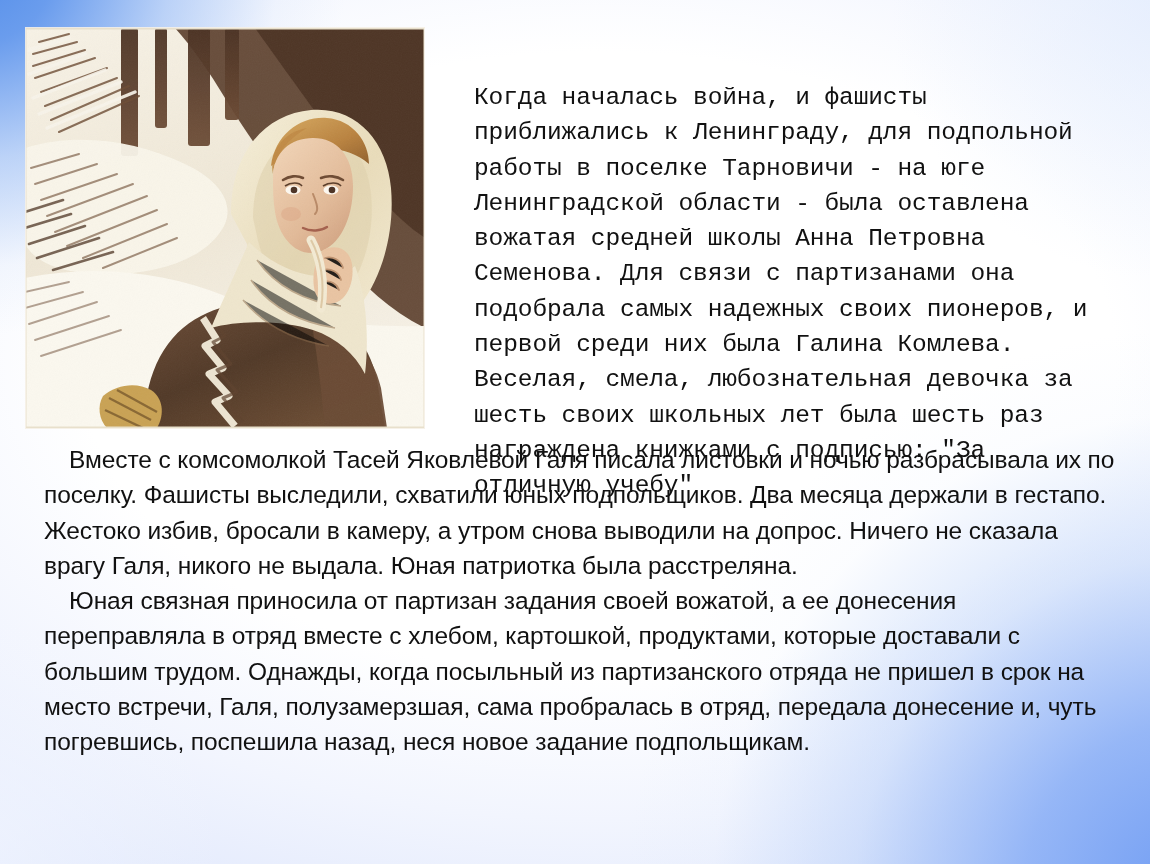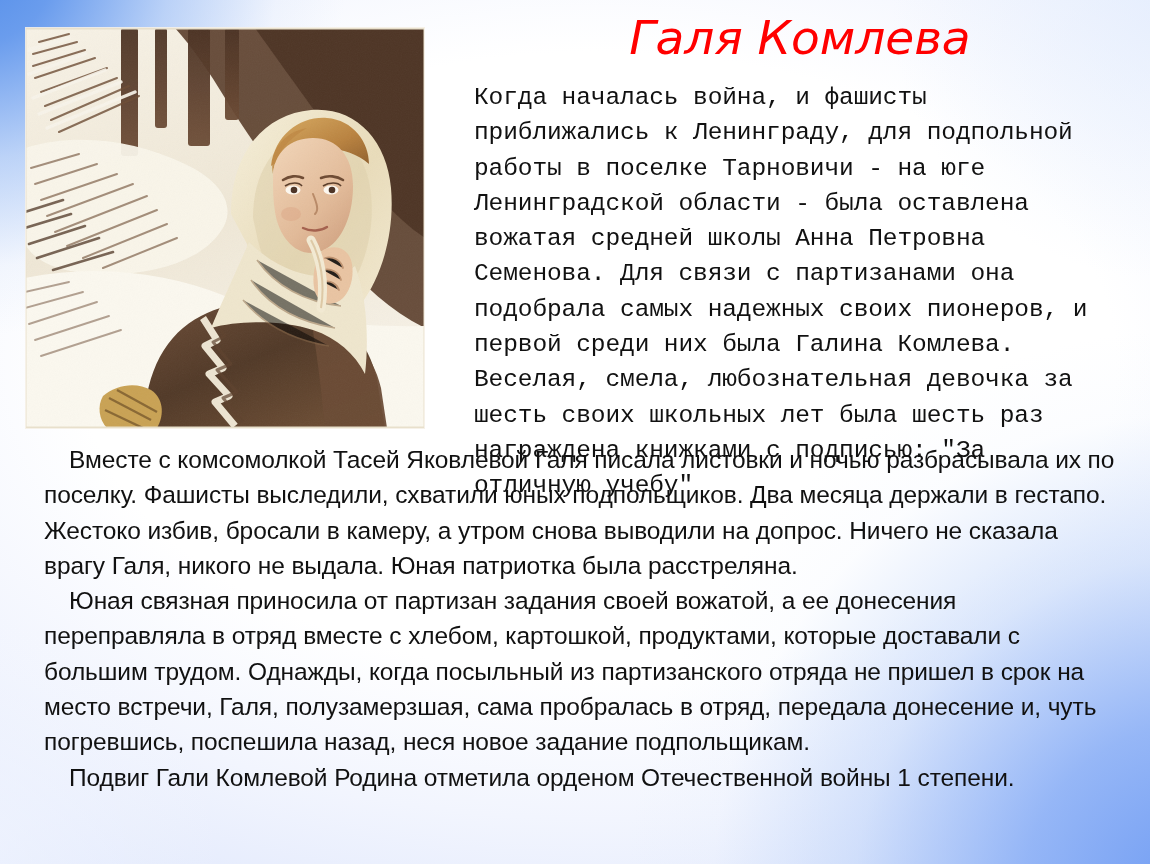--- a/index.html
+++ b/index.html
@@ -103,21 +103,20 @@
     margin: 0;
     text-indent: 25px;
     white-space: pre-wrap;
   }
 </style>
 </head>
 <body>
 
 <div class="slide">
 
-  <div class="title">Галя Комлева</div>
 
   <div class="photo-frame">
     <svg class="photo-svg" viewBox="0 0 400 400" preserveAspectRatio="xMidYMid slice">
       <defs>
         <linearGradient id="paperG" x1="0" y1="0" x2="0.3" y2="1">
           <stop offset="0%" stop-color="#f7f2e6"></stop>
           <stop offset="55%" stop-color="#efe7d6"></stop>
           <stop offset="100%" stop-color="#f6f1e6"></stop>
         </linearGradient>
         <linearGradient id="darkWood" x1="0" y1="0" x2="0" y2="1">
@@ -276,16 +275,15 @@
       <rect x="0" y="0" width="400" height="400" filter="url(#grain)" fill="#6b4a34" opacity="0.30"></rect>
       <rect x="0" y="0" width="400" height="400" fill="none" stroke="#e8e0cc" stroke-width="3"></rect>
     </svg>
   </div>
 
   <div class="col-text">Когда началась война, и фашисты приближались к Ленинграду, для подпольной работы в поселке Тарновичи - на юге Ленинградской области - была оставлена вожатая средней школы Анна Петровна Семенова. Для связи с партизанами она подобрала самых надежных своих пионеров, и первой среди них была Галина Комлева. Веселая, смела, любознательная девочка за шесть своих школьных лет была шесть раз награждена книжками с подписью: "За отличную учебу"</div>
 
   <div class="body-text">
     <p>Вместе с комсомолкой Тасей Яковлевой Галя писала листовки и ночью разбрасывала их по поселку. Фашисты выследили, схватили юных подпольщиков. Два месяца держали в гестапо. Жестоко избив, бросали в камеру, а утром снова выводили на допрос. Ничего не сказала врагу Галя, никого не выдала. Юная патриотка была расстреляна.</p>
     <p>Юная связная приносила от партизан задания своей вожатой, а ее донесения переправляла в отряд вместе с хлебом, картошкой, продуктами, которые доставали с большим трудом. Однажды, когда посыльный из партизанского отряда не пришел в срок на место встречи, Галя, полузамерзшая, сама пробралась в отряд, передала донесение и, чуть погревшись, поспешила назад, неся новое задание подпольщикам.</p>
-    <p>Подвиг Гали Комлевой Родина отметила орденом Отечественной войны 1 степени.</p>
   </div>
 
 </div>
 
 </body></html>

